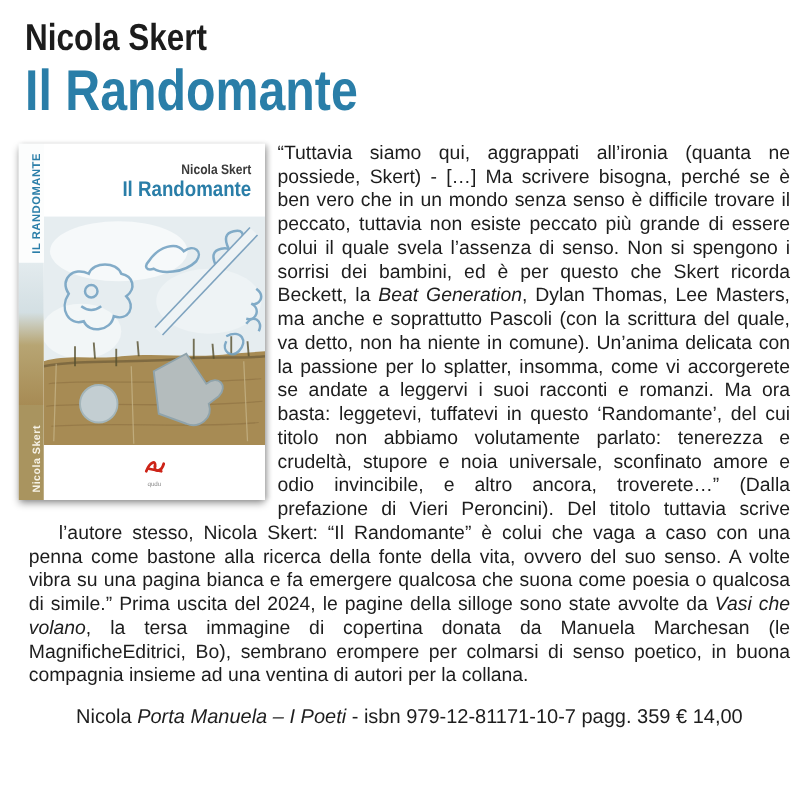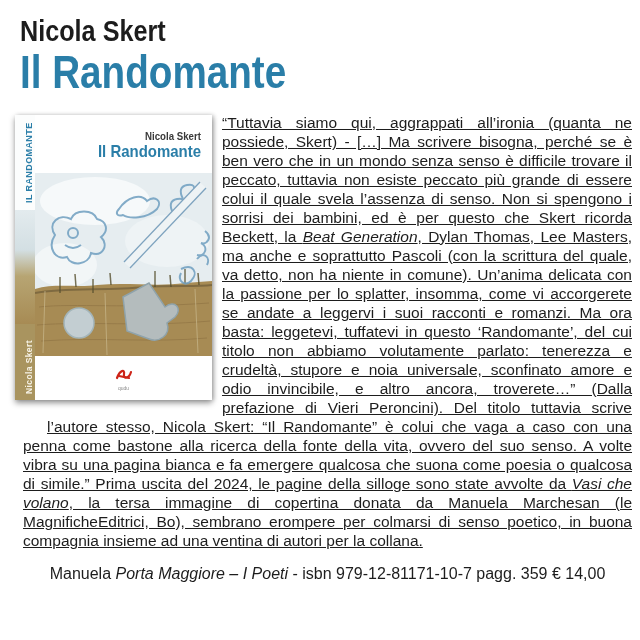--- a/index.html
+++ b/index.html
@@ -16,21 +16,21 @@
   }
   .title-heading{
     font-size:46px;font-weight:bold;line-height:46px;color:#2a7ea8;
     margin-top:3px;transform:scaleX(.84);transform-origin:0 50%;white-space:nowrap;
   }
   
   .content{
     margin-top:18px;padding:0 8px 0 23px;
     font-size:15.5px;line-height:19px;text-align:justify;hyphens:auto;
   }
-  .content p{margin:0;text-decoration:underline;}
+  .content p{margin:0;}
   
   .cover{
     float:left;width:197px;height:285px;margin:2px 10px 2px -8px;
     display:flex;background:#fff;
     box-shadow:0 3px 6px rgba(0,0,0,.40),2px 0 4px rgba(0,0,0,.18);
   }
   .indent-spacer{float:left;clear:left;width:24px;height:19px;}
   .spine{width:20px;display:flex;flex-direction:column;flex:none;}
   .spine-top{height:95px;background:#fcfdfd;position:relative;}
   .spine-mid{flex:1;background:linear-gradient(180deg,#e3ebee 0%,#d3dfe3 35%,#b7a573 58%,#a78b54 100%);}
@@ -148,15 +148,15 @@
           <div class="logo-word">qudu</div>
         </div>
       </div>
     </div>
 
     <span class="indent-spacer"></span>
 
     <p><span>“Tuttavia siamo qui, aggrappati all’ironia (quanta ne possiede, Skert) - […] Ma scrivere bisogna, perché se è ben vero che in un mondo senza senso è difficile trovare il peccato, tuttavia non esiste peccato più grande di essere colui il quale svela l’assenza di senso. Non si spengono i sorrisi dei bambini, ed è per questo che Skert ricorda Beckett, la </span><i>Beat Generation</i><span>, Dylan Thomas, Lee Masters, ma anche e soprattutto Pascoli (con la scrittura del quale, va detto, non ha niente in comune). Un’anima delicata con la passione per lo splatter, insomma, come vi accorgerete se andate a leggervi i suoi racconti e romanzi. Ma ora basta: leggetevi, tuffatevi in questo ‘Randomante’, del cui titolo non abbiamo volutamente parlato: tenerezza e crudeltà, stupore e noia universale, sconfinato amore e odio invincibile, e altro ancora, troverete…” (Dalla prefazione di Vieri Peroncini). Del titolo tuttavia scrive l’autore stesso, Nicola Skert: “Il Randomante” è colui che vaga a caso con una penna come bastone alla ricerca della fonte della vita, ovvero del suo senso. A volte vibra su una pagina bianca e fa emergere qualcosa che suona come poesia o qualcosa di simile.” Prima uscita del 2024, le pagine della silloge sono state avvolte da </span><i>Vasi che volano</i><span>, la tersa immagine di copertina donata da Manuela Marchesan (le MagnificheEditrici, Bo), sembrano erompere per colmarsi di senso poetico, in buona compagnia insieme ad una ventina di autori per la collana.</span></p>
   </div>
 
-  <div class="colophon"><span>Manuela </span><i>Porta Maggiore – I Poeti</i><span> - isbn 979-12-81171-10-7 pagg. 359 € 14,00</span></div>
+  <div class="colophon"><span>Nicola </span><i>Porta Manuela – I Poeti</i><span> - isbn 979-12-81171-10-7 pagg. 359 € 14,00</span></div>
 
 </div>
 
 </body></html>

